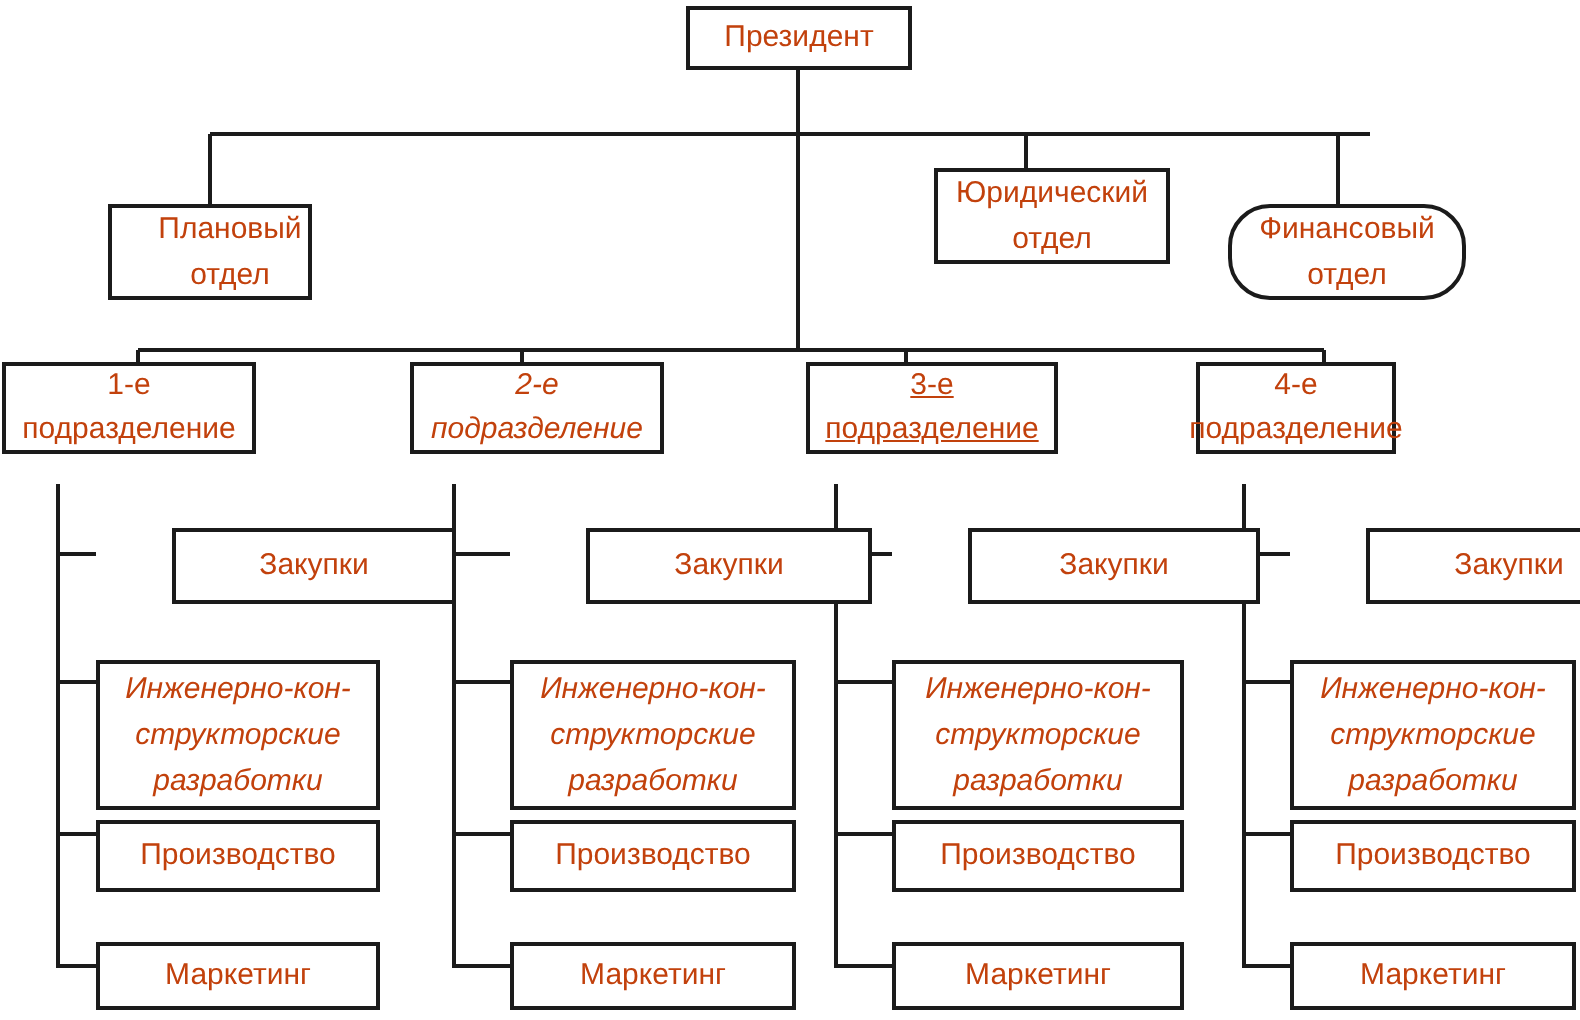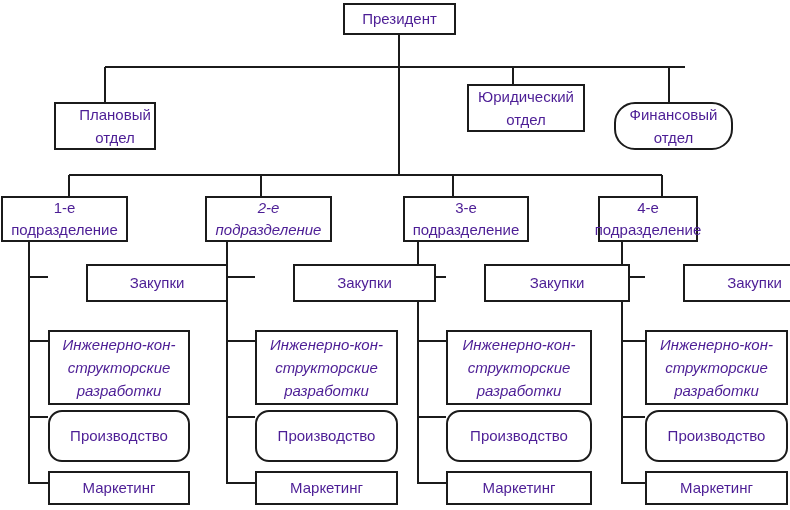--- a/index.html
+++ b/index.html
@@ -18,50 +18,50 @@
   .connectors {
     position: absolute;
     left: 0;
     top: 0;
   }
   .box {
     position: absolute;
     box-sizing: border-box;
     border: 2px solid #1b1b1b;
     background: #ffffff;
-    color: #4c1d95;
+    color: #c2410c;
     display: flex;
     align-items: center;
     justify-content: center;
     text-align: center;
     white-space: pre-line;
     font-size: 15px;
     line-height: 22px;
   }
   
   .b-root   { left: 343px; top: 3px;   width: 113px; height: 32px; }
   
   .b-plan   { left: 54px;  top: 102px; width: 102px; height: 48px; line-height: 23px; padding-left: 20px; }
   .b-legal  { left: 467px; top: 84px; width: 118px; height: 48px; line-height: 23px; }
   .b-fin    { left: 614px; top: 102px; width: 119px; height: 48px; line-height: 23px; border-radius: 21px; }
   
-  .b-div    { top: 196px; height: 46px; }
+  .b-div    { top: 181px; height: 46px; }
   .b-div1   { left: 1px;   width: 127px; }
   .b-div2   { left: 205px; width: 127px; font-style: italic; }
-  .b-div3   { left: 403px; width: 126px; }
+  .b-div3   { left: 403px; width: 126px; text-decoration: underline; }
   .b-div4   { left: 598px; width: 100px; }
   
   .c1 { left: 48px;  width: 142px; }
   .c2 { left: 255px; width: 143px; }
   .c3 { left: 446px; width: 146px; }
   .c4 { left: 645px; width: 143px; }
   
   .r-purch { top: 264px; height: 38px; margin-left: 38px; }
   .r-eng   { top: 330px; height: 75px; line-height: 23px; font-style: italic; }
-  .r-prod  { top: 410px; height: 52px; border-radius: 14px; }
+  .r-prod  { top: 410px; height: 36px; }
   .r-mark  { top: 471px; height: 34px; }
 </style>
 </head>
 <body>
 
 <div class="stage">
 
   <svg class="connectors" width="790" height="510" shape-rendering="crispEdges">
     <g stroke="#1b1b1b" stroke-width="2" fill="none">
 

